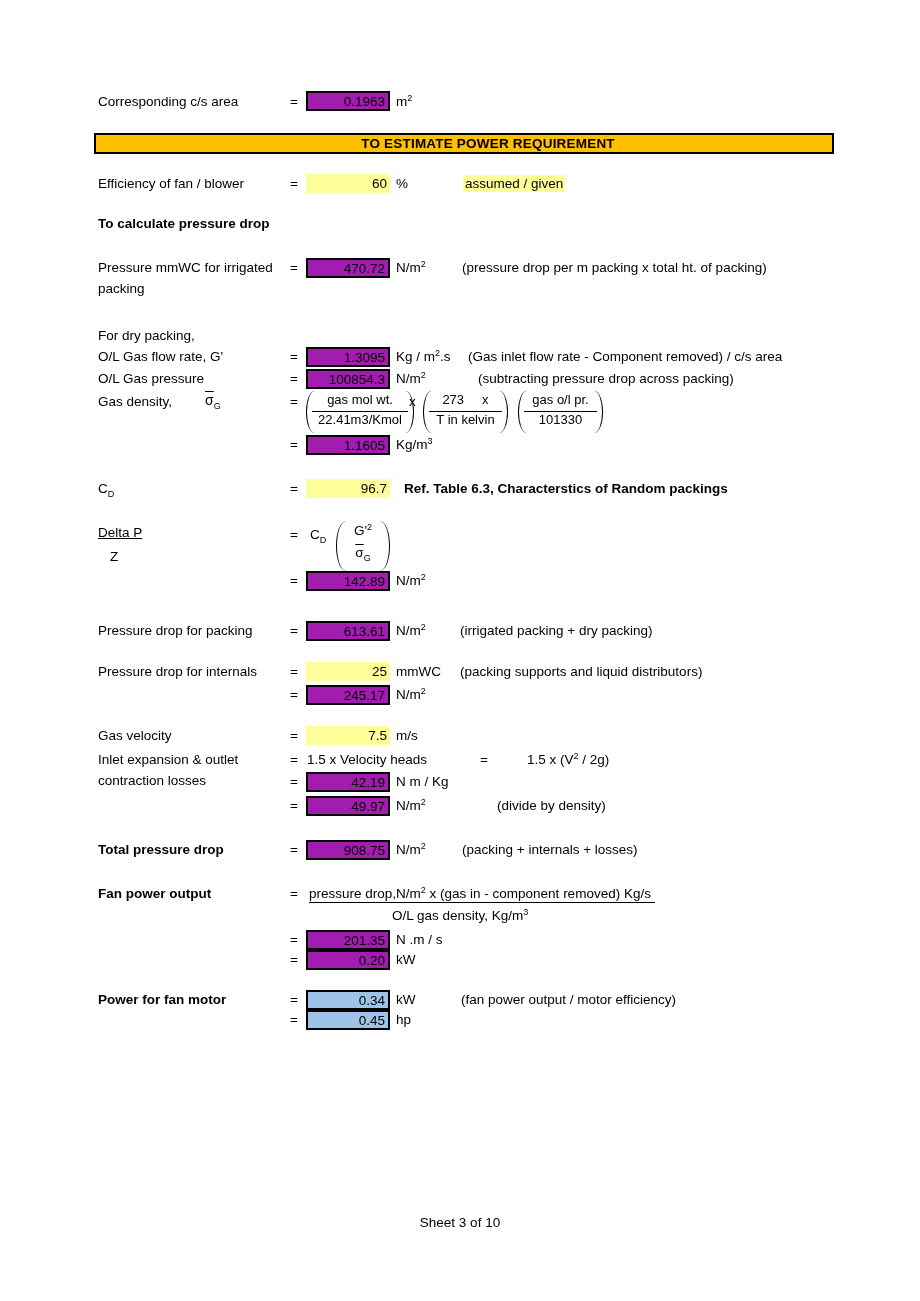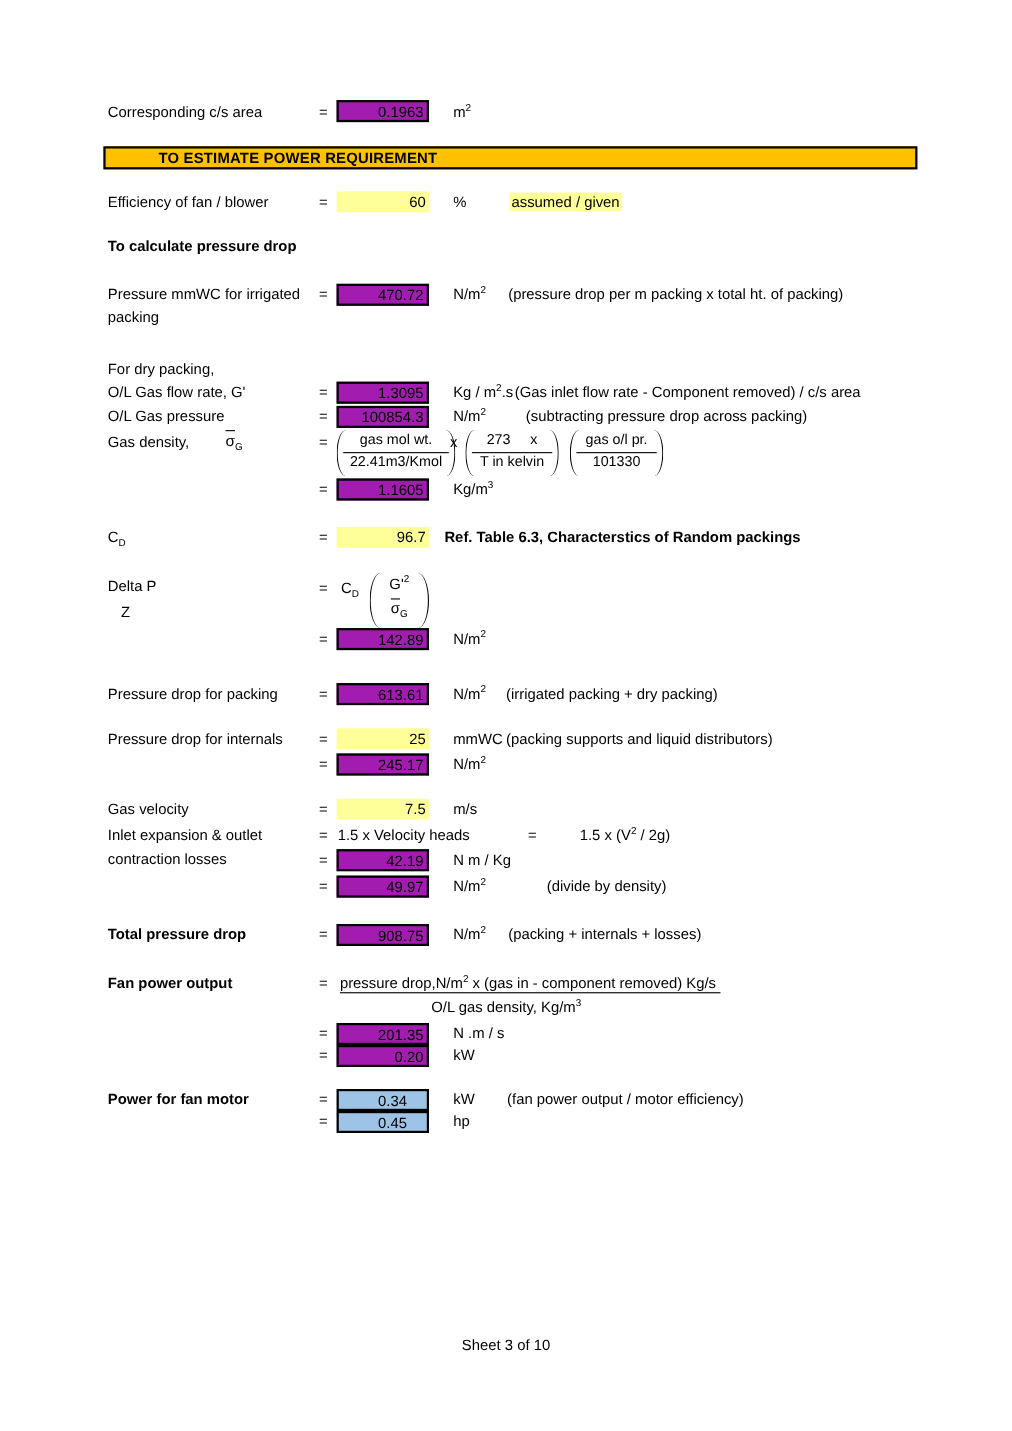--- a/index.html
+++ b/index.html
@@ -62,26 +62,26 @@
   
   .cell-blue {
     position: absolute;
     left: 306px;
     width: 84px;
     height: 20px;
     box-sizing: border-box;
     border: 2px solid #000000;
     background: #9dc3e6;
     text-align: right;
-    padding-right: 18px;
+    padding-right: 3px;
     line-height: 17px;
     font-size: 13.5px;
   }
   
-  .unit { left: 412px; font-size: 13.5px; }
+  .unit { left: 396px; font-size: 13.5px; }
 
   
   .cmt { font-size: 13.5px; }
   .cmt-b { font-weight: bold; }
 
   
   .note-yellow {
     background: #ffff99;
     padding: 1px 2px;
     font-size: 13.5px;
@@ -90,20 +90,21 @@
   
   .banner {
     position: absolute;
     left: 94px;
     top: 133px;
     width: 740px;
     height: 21px;
     background: #ffc000;
     border: 2px solid #000000;
     box-sizing: border-box;
+    text-align: center;
     font-weight: bold;
     font-size: 13.5px;
     line-height: 18px;
     letter-spacing: 0.2px;
     padding-left: 48px;
   }
 
   
   sup { font-size: 9px; vertical-align: super; line-height: 0; }
   sub { font-size: 9px; vertical-align: sub; line-height: 0; }
@@ -140,21 +141,21 @@
 
   
   .footer {
     position: absolute;
     left: 0;
     top: 1215px;
     width: 920px;
     text-align: center;
     font-size: 13.5px;
   }
-  .uline { }
+  .uline { text-decoration: underline; }
 </style>
 </head>
 <body>
 
 <div class="sheet">
 
   <div class="abs lbl" style="top:94px;">Corresponding c/s area</div>
   <div class="abs eq" style="top:94px;">=</div>
   <div class="box" style="top:91px;">0.1963</div>
   <div class="abs unit" style="top:94px;"><span>m</span><sup>2</sup></div>

